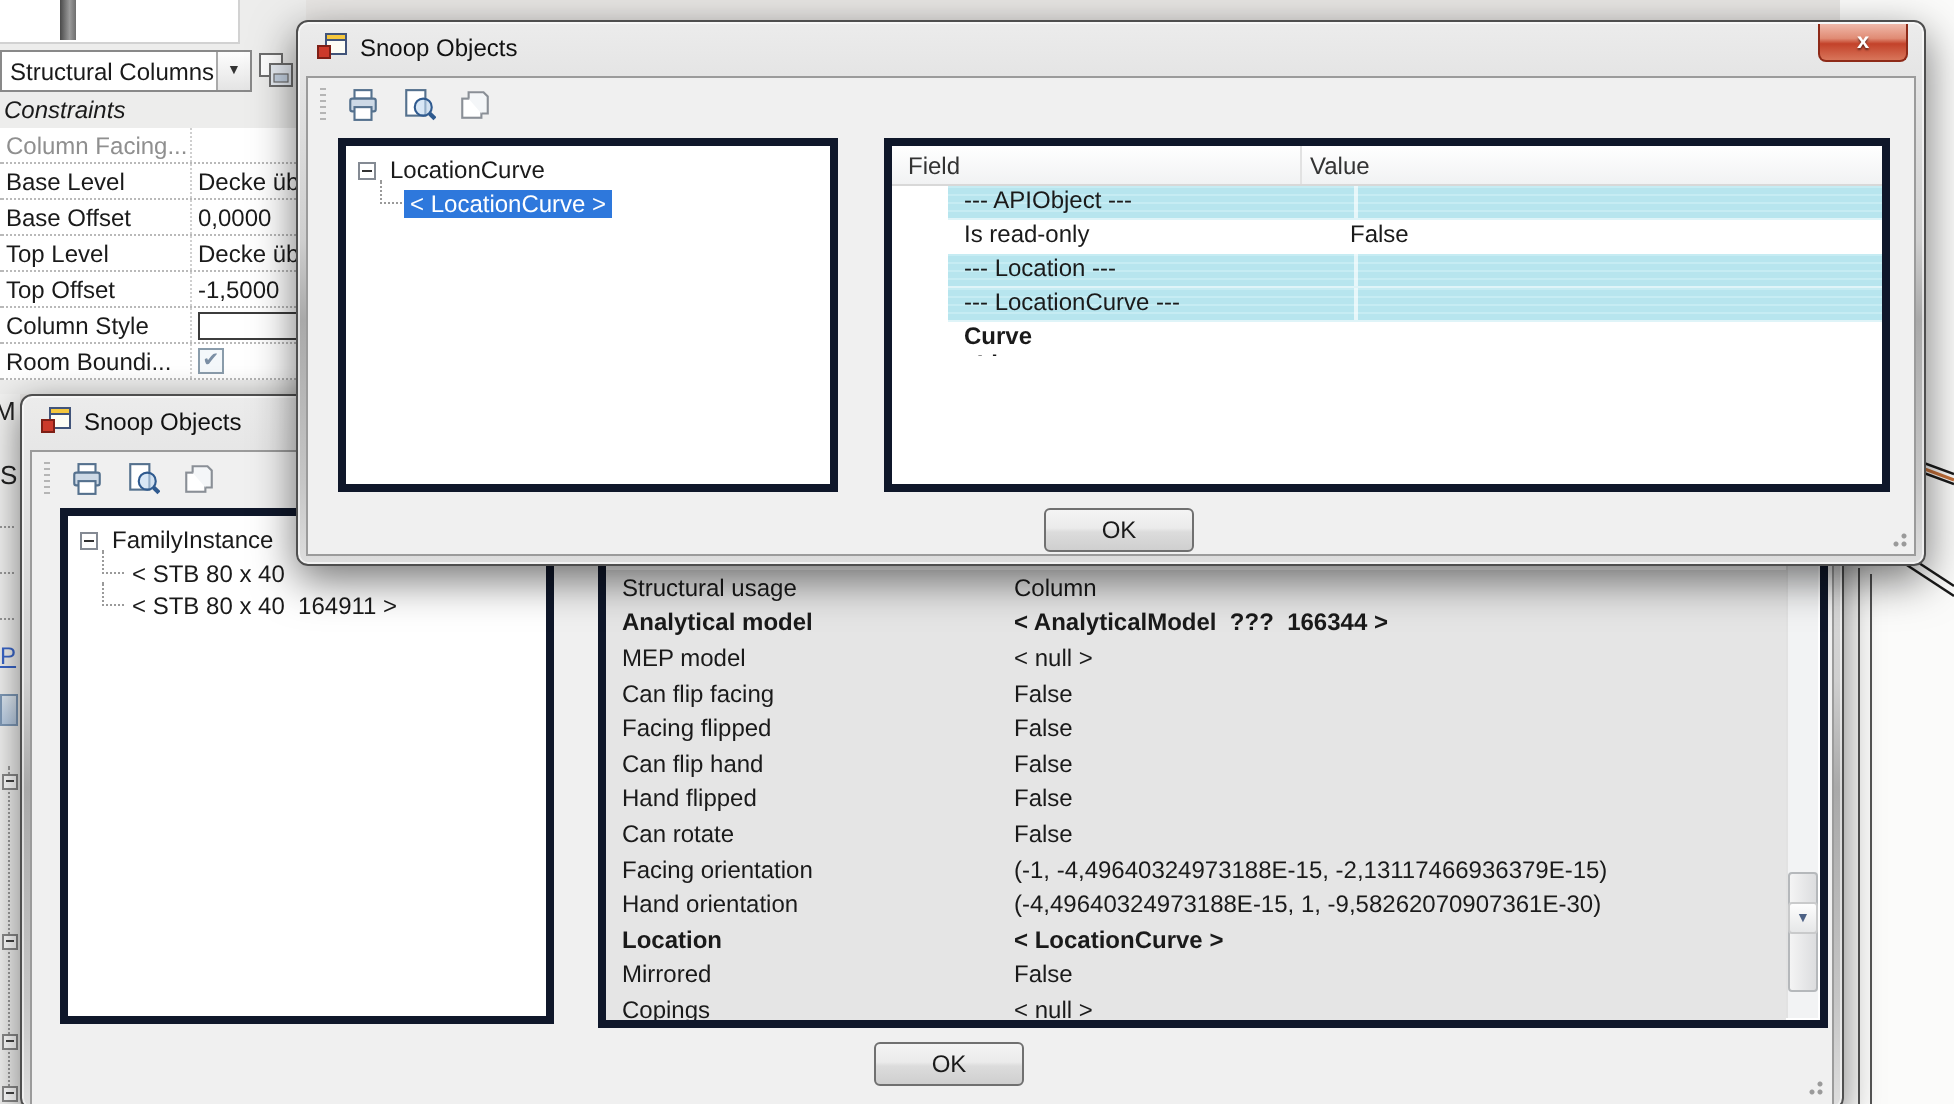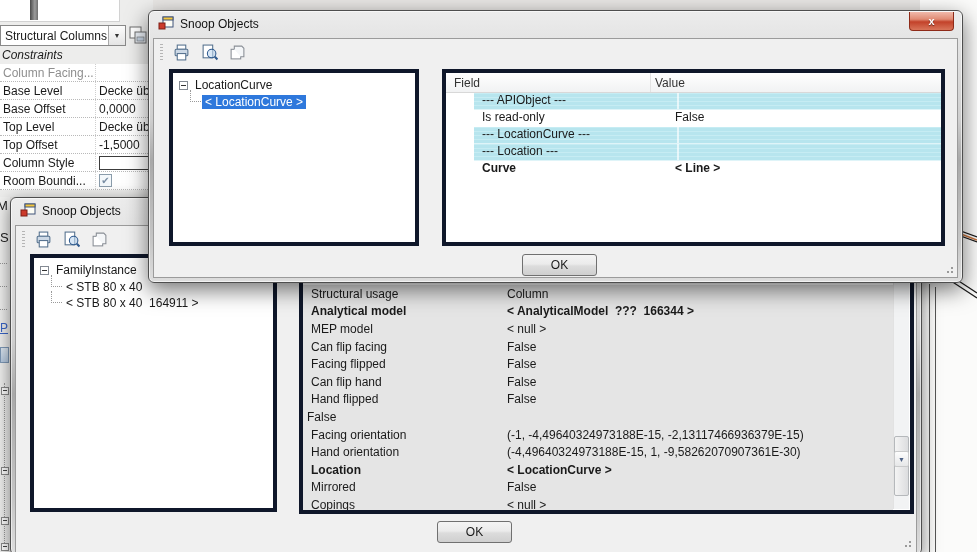--- a/index.html
+++ b/index.html
@@ -68,21 +68,21 @@
 
   
   .lv-header { display:flex; height:20px; background:linear-gradient(#fff,#f1f2f3); border-bottom:1px solid #d8d8d8; align-items:center; color:#333; }
   .lv-header .hfield { width:205px; padding-left:8px; border-right:1px solid #e2e2e2; height:100%; display:flex; align-items:center; }
   .lv-header .hvalue { padding-left:4px; }
   .lrow { display:flex; height:17px; background:#fff;margin-left:28px; }
   .lrow .fcell { width:197px; padding-left:8px; flex:none; white-space:pre; overflow:hidden; }
   .lrow .vcell { flex:1; padding-left:4px; white-space:pre; overflow:hidden; }
   .lrow.section { background:repeating-linear-gradient(180deg,#c6ecf3 0 1px,#b7e5ee 1px 4px); border-bottom:1px solid #dff4f8; position:relative; }
   .lrow.section .gap { position:absolute; left:203px; top:0; bottom:0; width:2px; background:rgba(255,255,255,.65); }
-  .lrow.bold { font-weight:bold; }
+  .lrow.bold { font-weight:bold;flex-direction:column; }
 
   .brow { display:flex; height:17.6px; align-items:center; background:#e5e5e5; }
   .brow .fcell { width:200px; padding-left:8px; flex:none; white-space:pre; overflow:hidden; }
   .brow .vcell { flex:1; padding-left:4px; white-space:pre; overflow:hidden; }
   .brow.bold { font-weight:bold; }
 
   
   .vscroll { position:absolute; right:1px; top:1px; bottom:1px; width:16px; background:#f2f3f4; border-left:1px solid #e2e2e2; }
   .sbtn { position:absolute; left:0; width:15px; height:16px; background:linear-gradient(#fdfdfd,#e6e7e8); border:1px solid #c9cacb; border-radius:2px; font-size:7px; color:#4d6185; text-align:center; line-height:15px; cursor:pointer; }
   .sbtn.up { top:0; }
@@ -253,20 +253,21 @@
           </div>
           <div class="brow">
             <span class="fcell">Can flip hand</span>
             <span class="vcell">False</span>
           </div>
           <div class="brow">
             <span class="fcell">Hand flipped</span>
             <span class="vcell">False</span>
           </div>
           <div class="brow">
+            <span class="fcell">Can rotate</span>
             <span class="vcell">False</span>
           </div>
           <div class="brow">
             <span class="fcell">Facing orientation</span>
             <span class="vcell">(-1, -4,49640324973188E-15, -2,13117466936379E-15)</span>
           </div>
           <div class="brow">
             <span class="fcell">Hand orientation</span>
             <span class="vcell">(-4,49640324973188E-15, 1, -9,58262070907361E-30)</span>
           </div>
@@ -349,29 +350,29 @@
           <div class="lrow section">
             <span class="fcell">--- APIObject ---</span>
             <span class="vcell"></span>
             <span class="gap"></span>
           </div>
           <div class="lrow">
             <span class="fcell">Is read-only</span>
             <span class="vcell">False</span>
           </div>
           <div class="lrow section">
+            <span class="fcell">--- Location ---</span>
+            <span class="vcell"></span>
+            <span class="gap"></span>
+          </div>
+          <div class="lrow section">
             <span class="fcell">--- LocationCurve ---</span>
             <span class="vcell"></span>
             <span class="gap"></span>
           </div>
-          <div class="lrow section">
-            <span class="fcell">--- Location ---</span>
-            <span class="vcell"></span>
-            <span class="gap"></span>
-          </div>
           <div class="lrow bold">
             <span class="fcell">Curve</span>
             <span class="vcell">&lt; Line &gt;</span>
           </div>
         </div>
     </div>
     <div class="okbtn" style="left:368px; top:215px;">OK</div>
     <div class="grip"></div>
   </div>
 </div>

